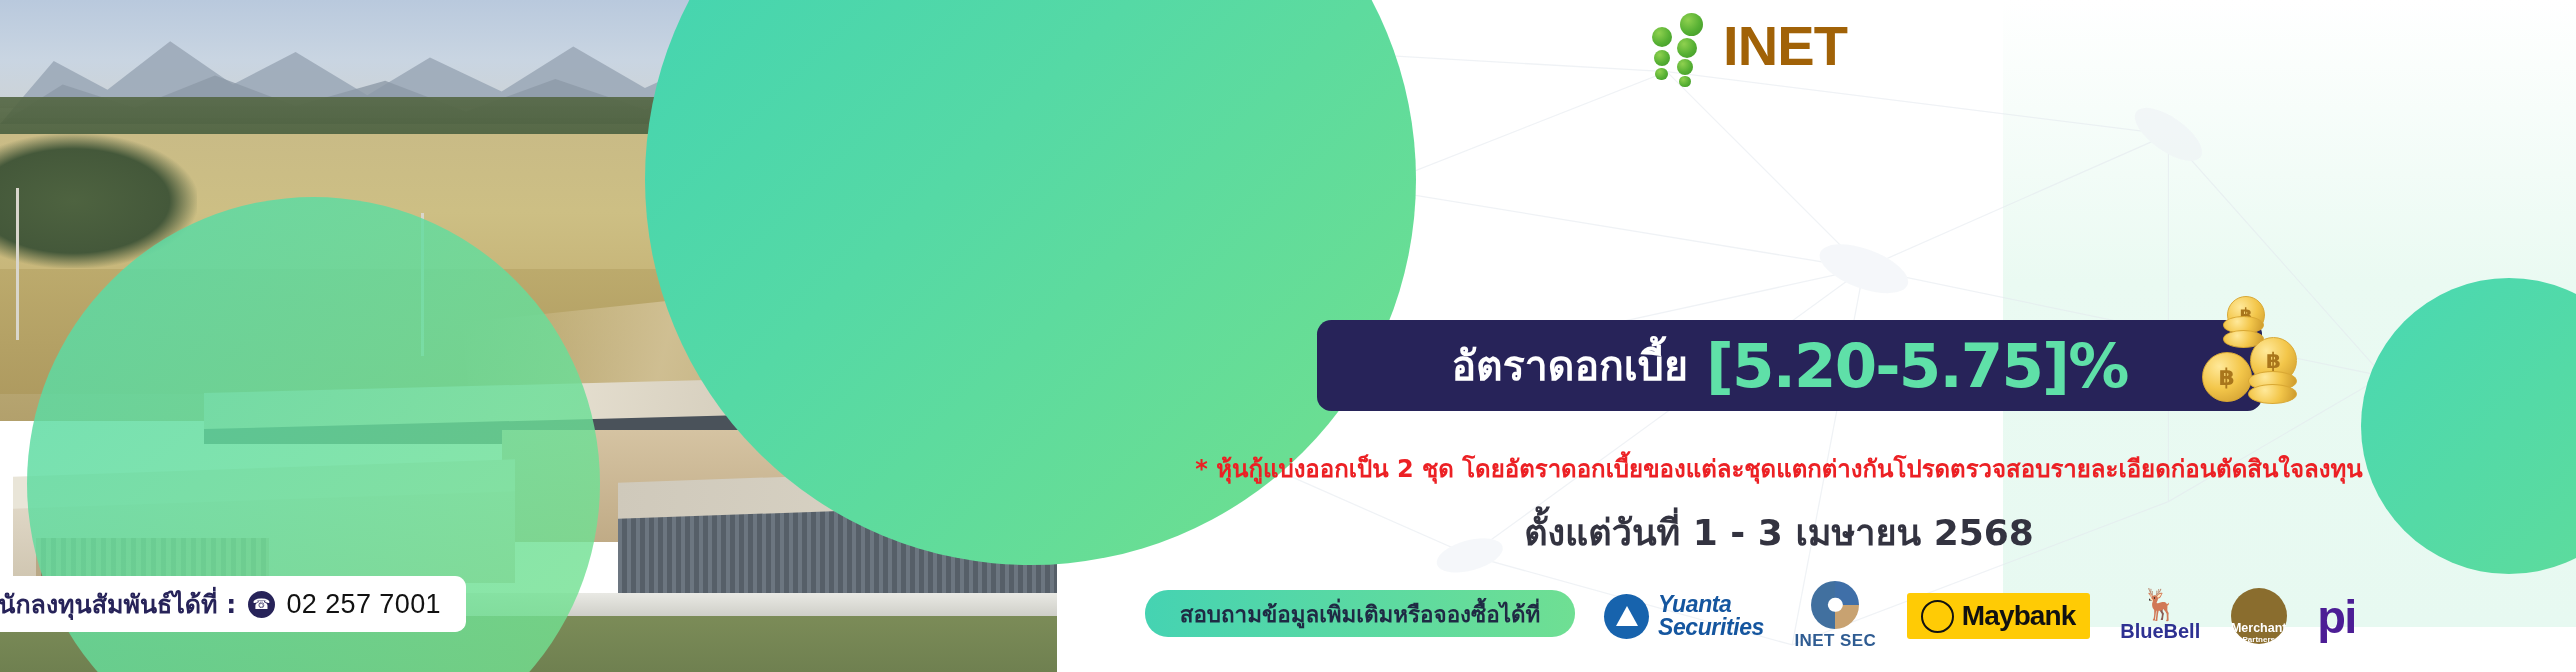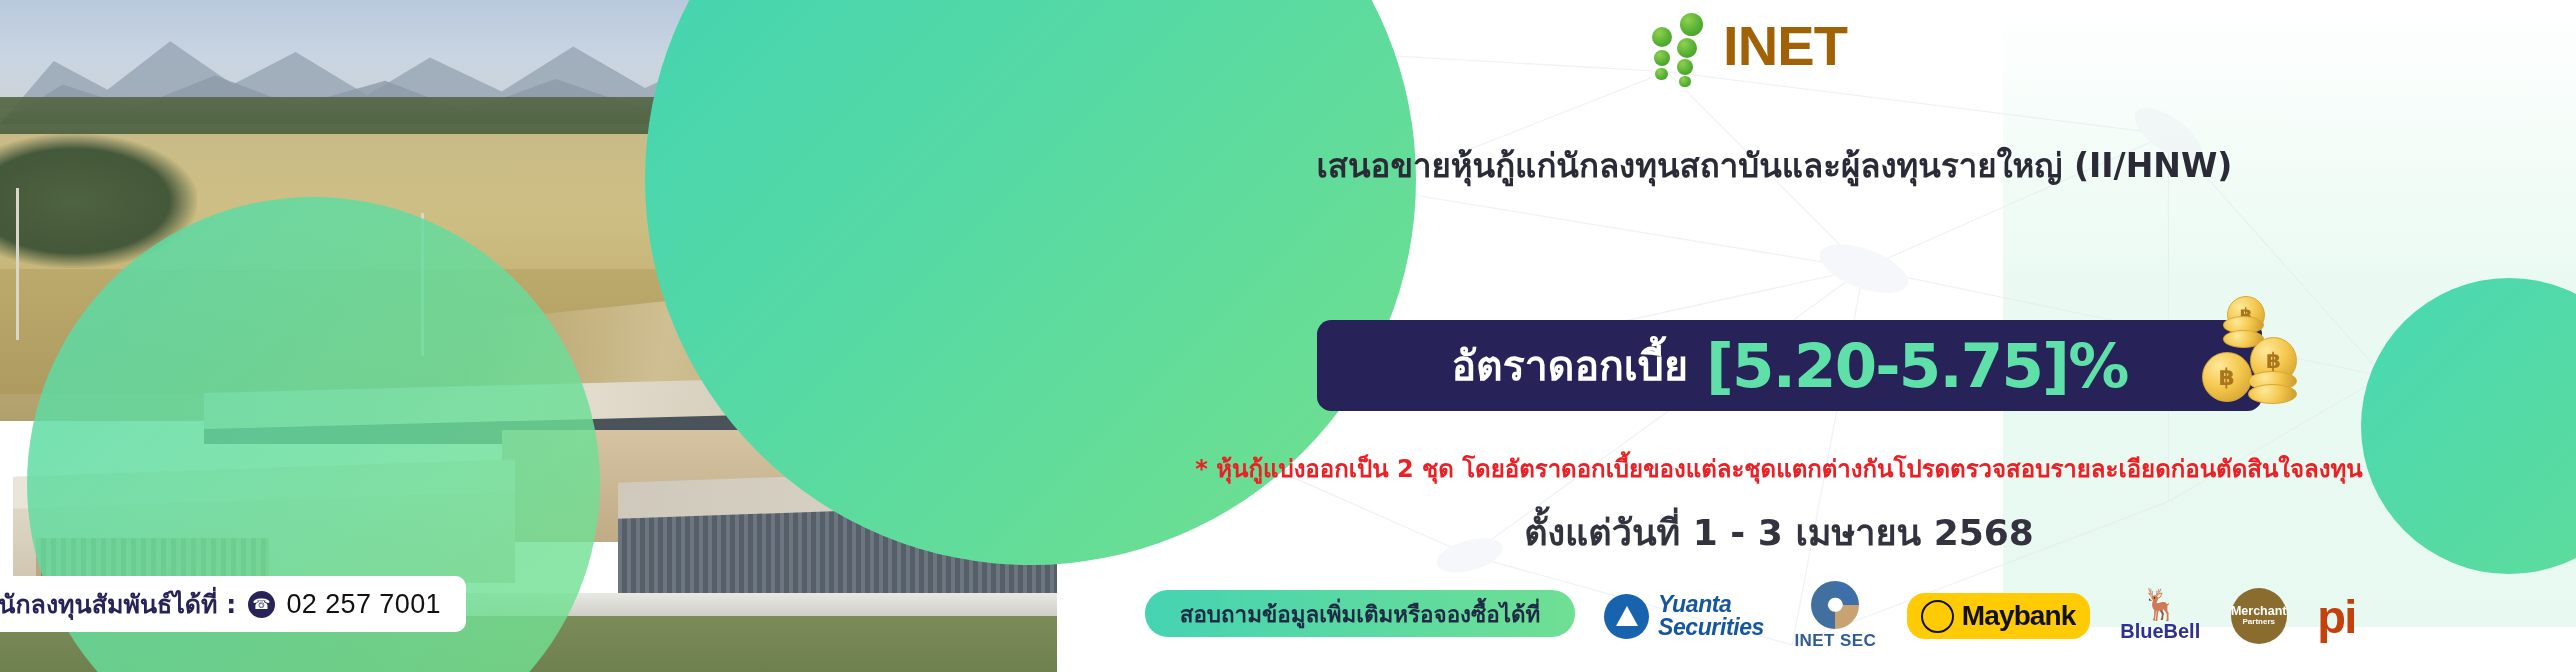--- a/index.html
+++ b/index.html
@@ -197,39 +197,39 @@
     width:48px;height:48px;border-radius:50%;
     background:conic-gradient(#3f6fa8 0deg 90deg,#c8a271 90deg 180deg,#41709f 180deg 360deg);
     position:relative;
   }
   .daol-mark::after{
     content:"";position:absolute;left:50%;top:50%;width:14.3px;height:14.3px;
     transform:translate(-50%,-50%);border-radius:50%;background:#ffffff;
   }
   .daol-txt{font-size:17px;font-weight:700;color:#2f5c92;letter-spacing:0.4px;}
   .maybank{
-    background:#ffcb05;border-radius:18px;padding:6.3px 14.3px;
+    background:#ffcb05;border-radius:3px;padding:6.3px 14.3px;
     display:flex;align-items:center;gap:8px;
   }
   .mb-mark{
     width:29px;height:29px;border-radius:50%;
     border:2.7px solid #111;background:#ffcb05;
   }
   .mb-txt{font-size:28px;font-weight:700;color:#111;letter-spacing:-0.9px;}
   .bluebell{display:flex;flex-direction:column;align-items:center;gap:0.9px;}
   .bb-deer{font-size:30.5px;color:#2e3192;line-height:30.5px;}
   .bb-txt{font-size:20px;font-weight:700;color:#2e3192;}
   .merchant{
     width:56px;height:56px;border-radius:50%;background:#8a6d2e;
-    display:flex;flex-direction:column;align-items:center;justify-content:center;
+    display:flex;flex-direction:column;align-items:center;justify-content:flex-end;
     color:#fff;line-height:1.05;
   }
   .mc-1{font-size:12.5px;font-weight:600;}
   .mc-2{font-size:8px;font-weight:600;}
-  .pi-txt{font-size:47px;font-weight:700;color:#c2410c;line-height:47px;letter-spacing:-1.8px;}
+  .pi-txt{font-size:47px;font-weight:700;color:#4c1d95;line-height:47px;letter-spacing:-1.8px;}
 
   
   .contact{
     position:absolute;left:-36px;top:576px;width:502px;height:56px;
     background:#ffffff;border-radius:10.8px;
     display:flex;align-items:center;justify-content:flex-end;
     gap:11.6px;padding-right:25px;box-sizing:border-box;
   }
   .contact-label{
     font-size:25px;font-weight:700;color:#272359;
@@ -319,21 +319,20 @@
       <span class="dot" style="left:10.8px;top:16px;width:20px;height:20px;"></span>
       <span class="dot" style="left:36px;top:27px;width:20px;height:20px;"></span>
       <span class="dot" style="left:12.5px;top:39px;width:16px;height:16px;"></span>
       <span class="dot" style="left:36px;top:48px;width:16px;height:16px;"></span>
       <span class="dot" style="left:14.3px;top:57px;width:12.5px;height:12.5px;"></span>
       <span class="dot" style="left:38px;top:65px;width:11.6px;height:11.6px;"></span>
     </div>
     <div class="logo-word">INET</div>
   </div>
 
-  <div class="subhead">เสนอขายหุ้นกู้แก่นักลงทุนสถาบันและผู้ลงทุนรายใหญ่ (II/HNW)</div>
 
   <div class="ratebox">
     <span class="rate-label">อัตราดอกเบี้ย</span>
     <span class="rate-value">[5.20-5.75]%</span>
   </div>
   <div class="coins">
     <span class="coin" style="left:27px;top:0px;width:36px;height:36px;font-size:18px;">฿</span>
     <span class="coin" style="left:23px;top:20px;width:39px;height:16px;"></span>
     <span class="coin" style="left:23px;top:34px;width:39px;height:16px;"></span>
     <span class="coin" style="left:50px;top:41px;width:45px;height:45px;font-size:21.5px;">฿</span>

